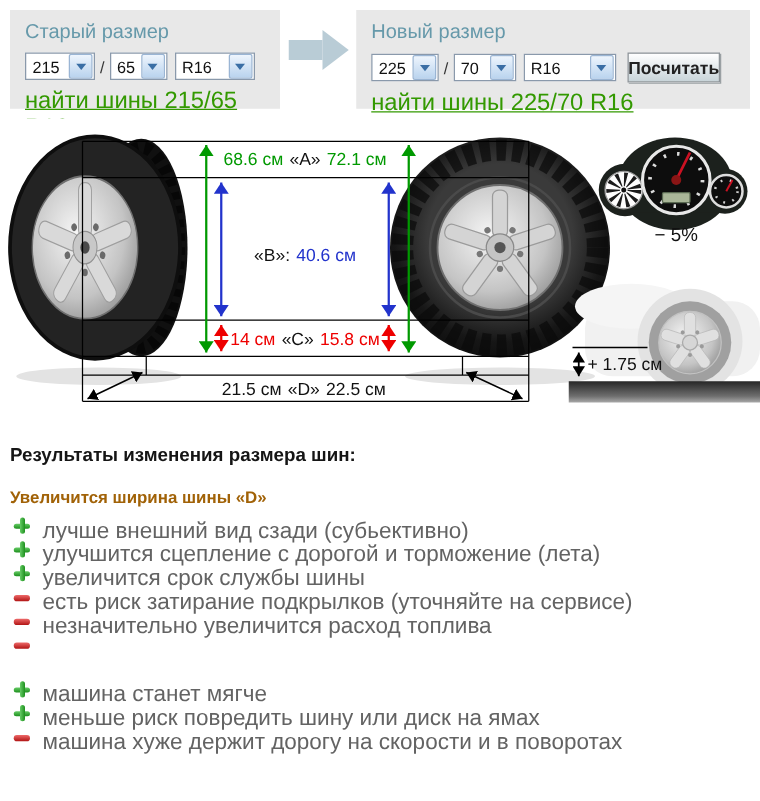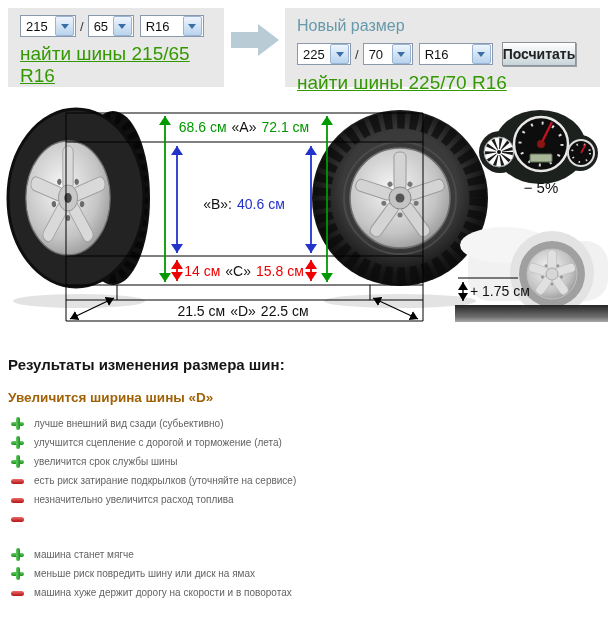--- a/index.html
+++ b/index.html
@@ -30,37 +30,38 @@
             border-left:21px solid #b9ccd6;border-top:16px solid transparent;border-bottom:16px solid transparent;}
   
   .diagram{position:relative;height:245px;background:#fff;}
   .diagram svg{display:block;}
   
   .results{padding:4px 8px 0 8px;}
   .results-heading{margin:12px 0 0 0;font-size:15px;font-weight:bold;color:#151515;}
   .result-section{margin-top:17px;}
   .section-title{font-size:13.5px;font-weight:bold;color:#a16207;margin:0 0 9px 0;}
   ul.result-items{list-style:none;margin:0;padding:0;}
-  li.result-item{display:flex;align-items:center;height:19px;color:#636363;font-size:10px;}
+  li.result-item{display:flex;height:19px;color:#636363;font-size:18px;}
   .ricon{width:13px;height:13px;position:relative;flex:none;margin:0 10px 0 3px;}
   .ricon.plus:before{content:"";position:absolute;left:0;top:4.5px;width:13px;height:4px;
       background:linear-gradient(180deg,#66cc66,#1d8f1d);border-radius:2px;}
   .ricon.plus:after{content:"";position:absolute;left:4.5px;top:0;width:4px;height:13px;
       background:linear-gradient(90deg,#66cc66,#1d8f1d);border-radius:2px;}
   .ricon.minus:before{content:"";position:absolute;left:0;top:5px;width:13px;height:4.5px;
       background:linear-gradient(180deg,#ee6a6a,#b11414);border-radius:2.5px;}
 </style>
 </head>
 <body>
 
 <div class="page">
 
   <div class="top-row">
 
     <div class="panel panel-old">
+      <div class="panel-title">Старый размер</div>
       <div class="sel-row">
         <span class="xselect w54">
           <span class="xval">215</span>
           <span class="xbtn">
               <span class="chev"></span>
             </span>
         </span>
         <span class="slash">/</span>
         <span class="xselect w44">
           <span class="xval">65</span>

